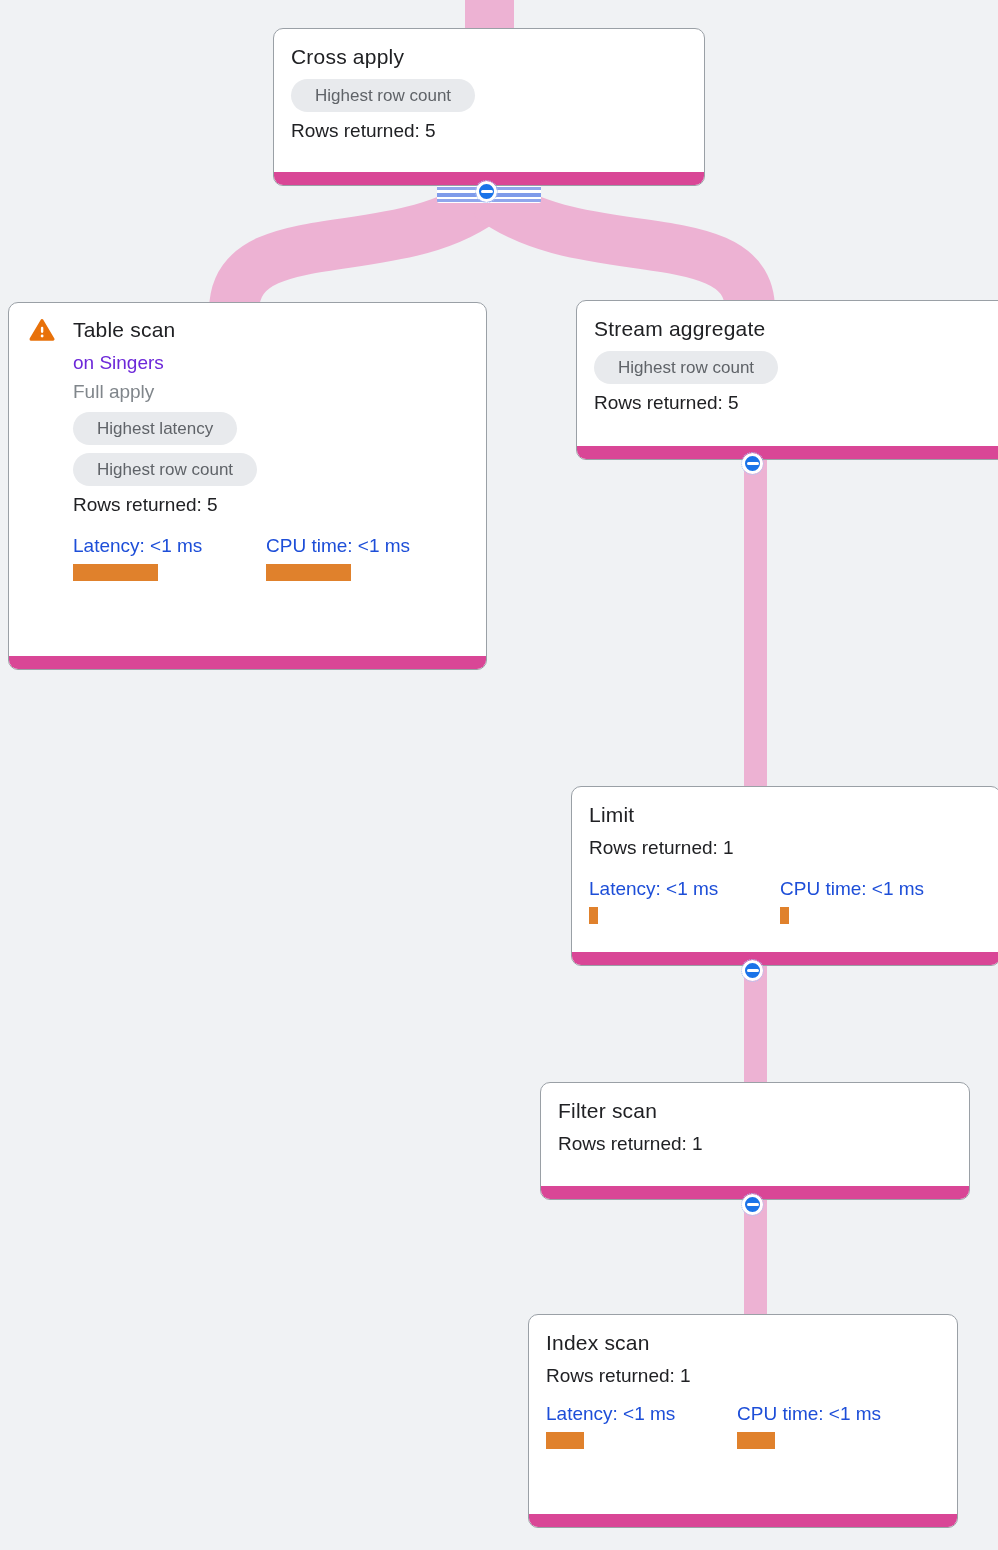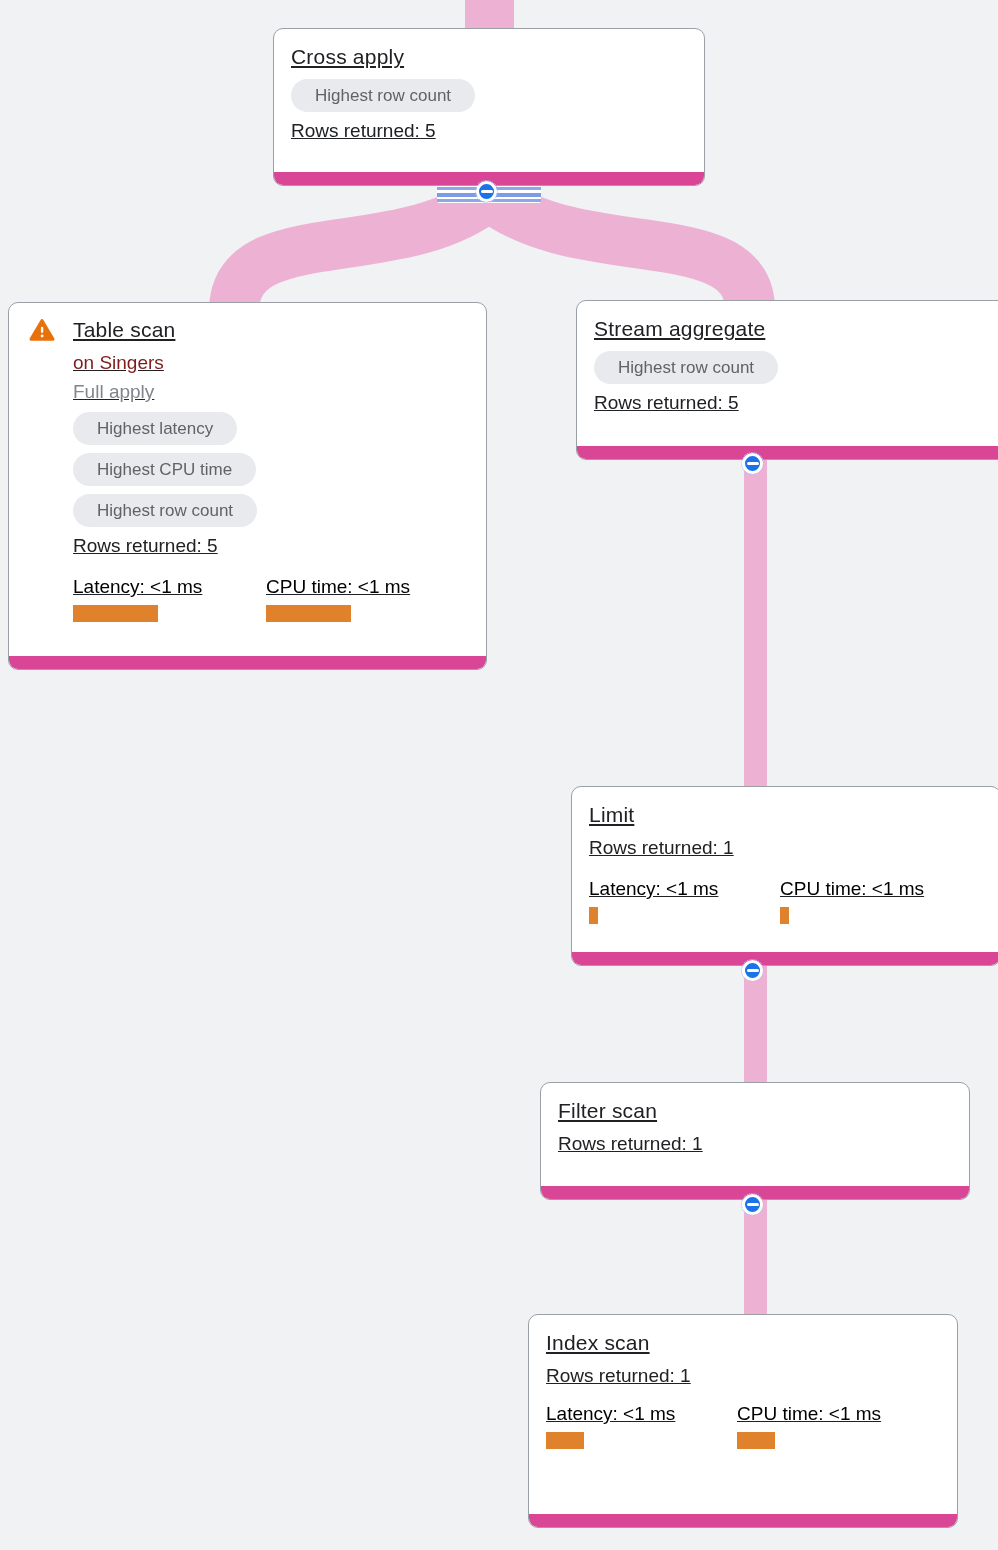--- a/index.html
+++ b/index.html
@@ -16,40 +16,39 @@
       #ffffff 0 2px, #8fa6ec 2px 5px,
       #ffffff 5px 8px, #7e9bea 8px 12px,
       #ffffff 12px 14px, #8fa6ec 14px 17px,
       #ffffff 17px 18px);
     border-radius:2px;
   }
   .node{
     position:absolute;z-index:3;background:#ffffff;
     border:1px solid #9aa0a6;border-radius:10px;
     box-sizing:border-box;
-    text-decoration:underline;
   }
   .node-footer{
     position:absolute;left:0;right:0;bottom:0;height:13px;
     background:#d94696;border-radius:0 0 9px 9px;
   }
   .node-title{
     font-size:21px;font-weight:500;color:#202124;
     margin:0 0 10px 0;letter-spacing:.2px;
   }
-  .node-sub{font-size:19px;color:#7f1d1d;margin:0 0 7px 0;}
+  .node-sub{font-size:19px;color:#6d28d9;margin:0 0 7px 0;}
   .node-note{font-size:19px;color:#80868b;margin:0 0 9px 0;}
   .chip-row{margin:0 0 8px 0;}
   .chip{
     display:inline-block;background:#e8eaed;color:#5f6368;
     font-size:17px;line-height:1;padding:8px 24px;border-radius:17px;
   }
   .rows-line{font-size:19px;color:#202124;margin:2px 0 0 0;}
   .metrics{display:flex;margin-top:19px;}
-  .metric-label{font-size:19px;color:#000000;}
+  .metric-label{font-size:19px;color:#1d4ed8;}
   .metric-bar{height:17px;background:#e0812c;margin-top:7px;}
   .collapse-btn{
     position:absolute;z-index:4;width:21px;height:21px;border-radius:50%;
     background:#1a73e8;border:3px solid #ffffff;
     outline:1px dotted #aec5f5;
     display:flex;align-items:center;justify-content:center;
     cursor:pointer;padding:0;
   }
   .minus-glyph{display:block;width:12px;height:3.5px;background:#ffffff;border-radius:2px;}
   .warning-icon{position:absolute;left:20px;top:15px;}
@@ -89,21 +88,20 @@
     <svg width="26" height="25" viewBox="0 0 24 22">
       <path d="M12 2 L22 19 H2 Z" fill="#e8710a" stroke="#e8710a" stroke-width="3" stroke-linejoin="round"></path>
       <rect x="11" y="7.6" width="2.2" height="5.6" rx="1" fill="#ffffff"></rect>
       <circle cx="12.1" cy="16.1" r="1.3" fill="#ffffff"></circle>
     </svg>
   </span>
   <div class="node-title">Table scan</div>
   <div class="node-sub">on Singers</div>
   <div class="node-note">Full apply</div>
   <div class="chip-row"><span class="chip">Highest latency</span></div>
-  <div class="chip-row"><span class="chip">Highest CPU time</span></div>
   <div class="chip-row"><span class="chip">Highest row count</span></div>
   <div class="rows-line">Rows returned: 5</div>
   <div class="metrics">
     <div class="col-a-table">
       <div class="metric-label">Latency: &lt;1 ms</div>
       <div class="metric-bar" style="width:85px"></div>
     </div>
     <div>
       <div class="metric-label">CPU time: &lt;1 ms</div>
       <div class="metric-bar" style="width:85px"></div>

